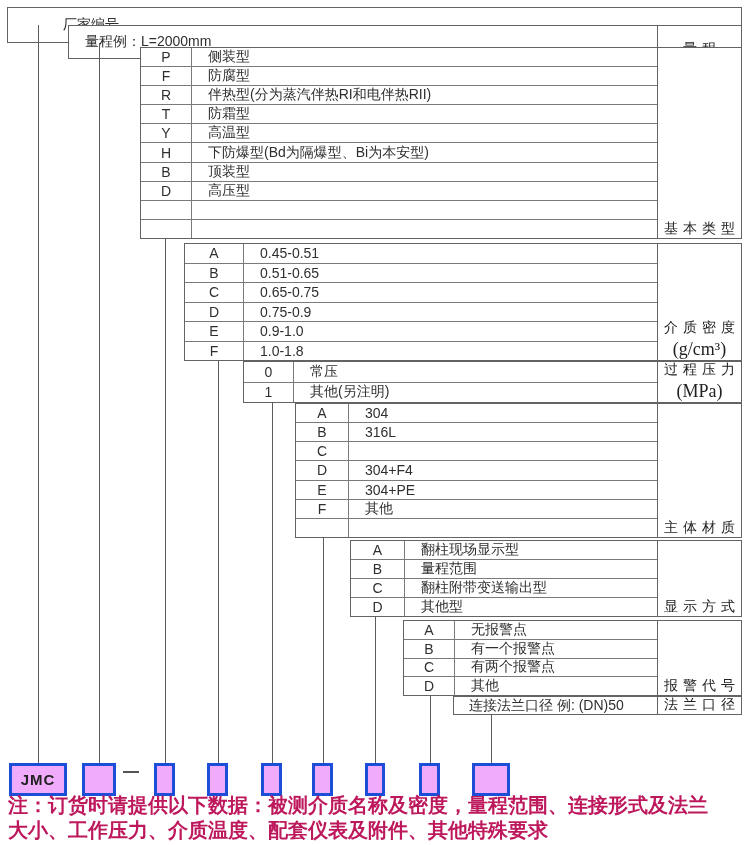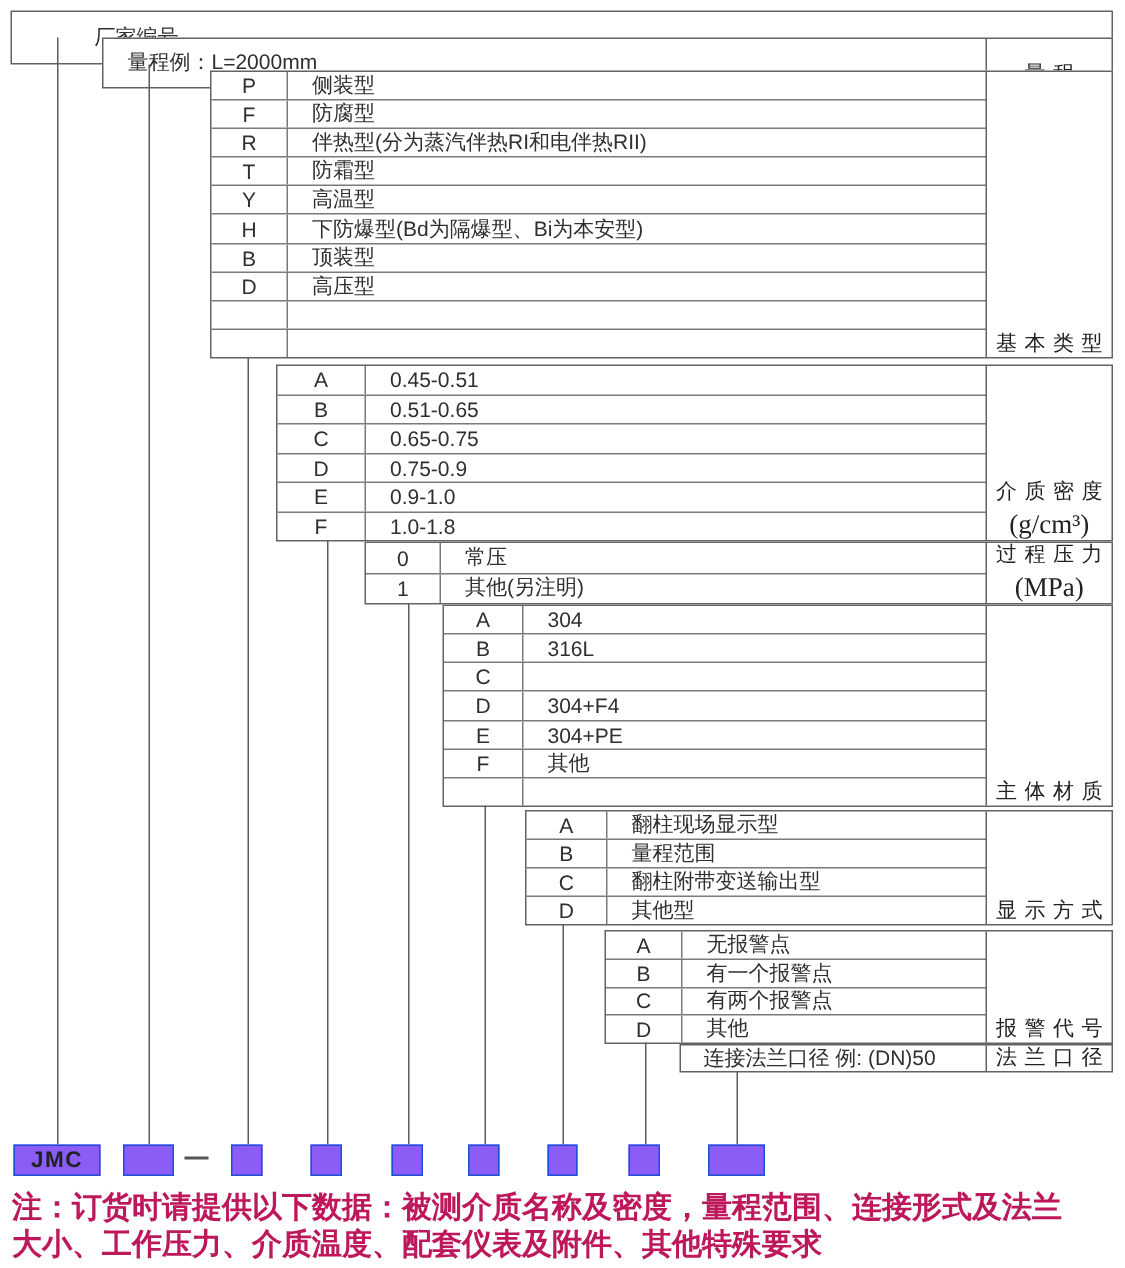--- a/index.html
+++ b/index.html
@@ -44,21 +44,21 @@
   #l1{left:38px;top:25px;height:738px;}
   #l2{left:99px;top:43px;height:720px;}
   #l3{left:165px;top:238px;height:525px;}
   #l4{left:218px;top:360px;height:403px;}
   #l5{left:272px;top:402px;height:361px;}
   #l6{left:323px;top:537px;height:226px;}
   #l7{left:375px;top:616px;height:147px;}
   #l8{left:430px;top:695px;height:68px;}
   #l9{left:491px;top:714px;height:49px;}
   
-  .bbox{position:absolute;top:763px;height:21px;border:1px solid #1d4ed8;background:#8b5cf6;box-sizing:border-box;}
+  .bbox{position:absolute;top:763px;height:33px;border:3px solid #1d4ed8;background:#f0abfc;box-sizing:border-box;}
   #jmc{left:9px;width:58px;display:flex;align-items:center;justify-content:center;
        font-weight:bold;font-size:15px;letter-spacing:1px;color:#222;}
   #b2{left:82px;width:34px;}
   #b3{left:154px;width:21px;}
   #b4{left:207px;width:21px;}
   #b5{left:261px;width:21px;}
   #b6{left:312px;width:21px;}
   #b7{left:365px;width:20px;}
   #b8{left:419px;width:21px;}
   #b9{left:472px;width:38px;}

